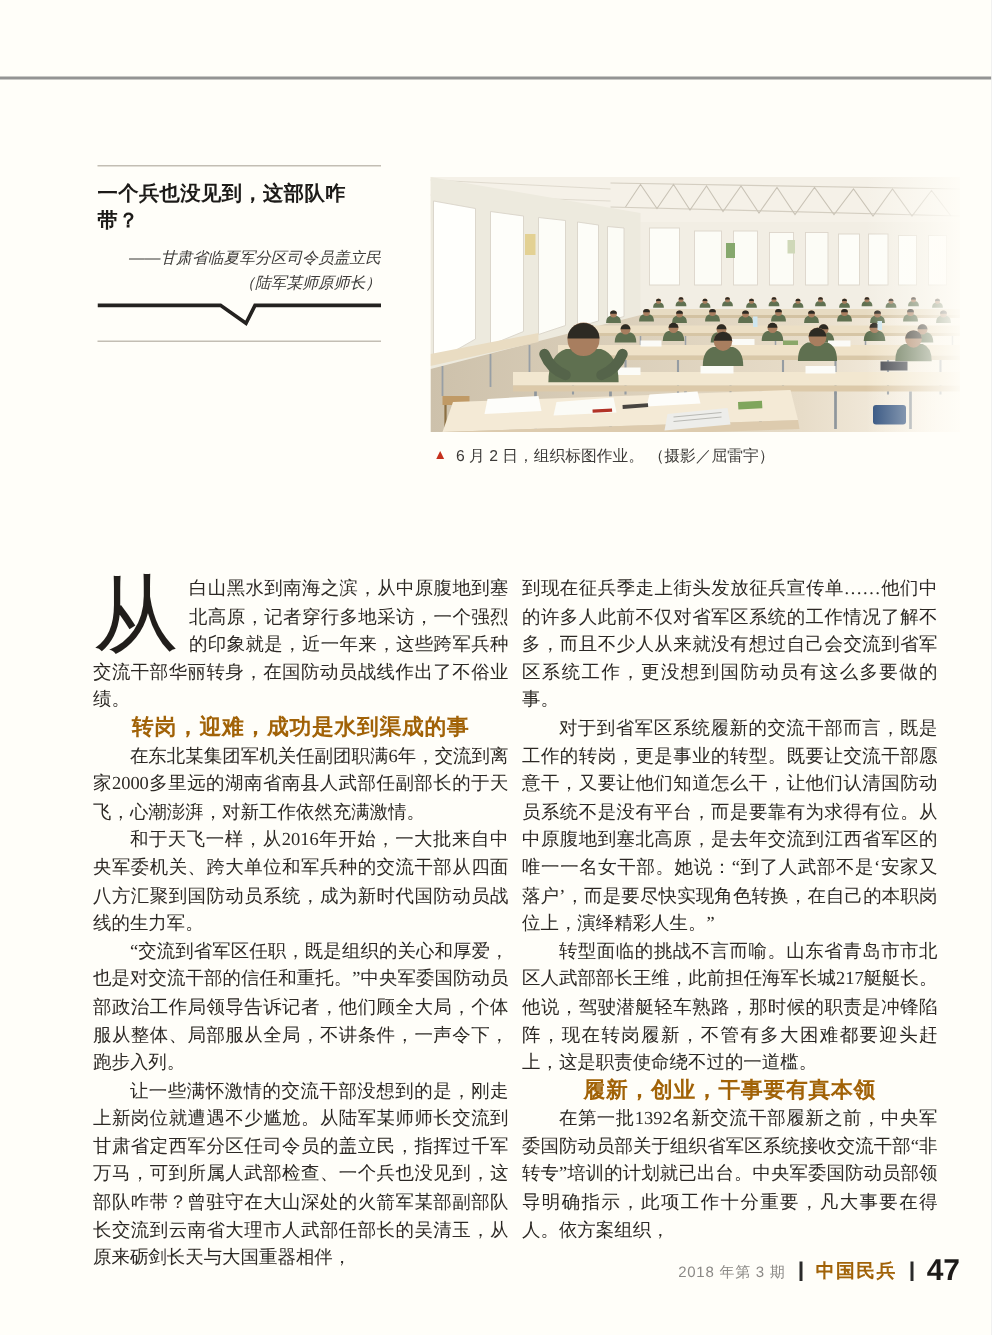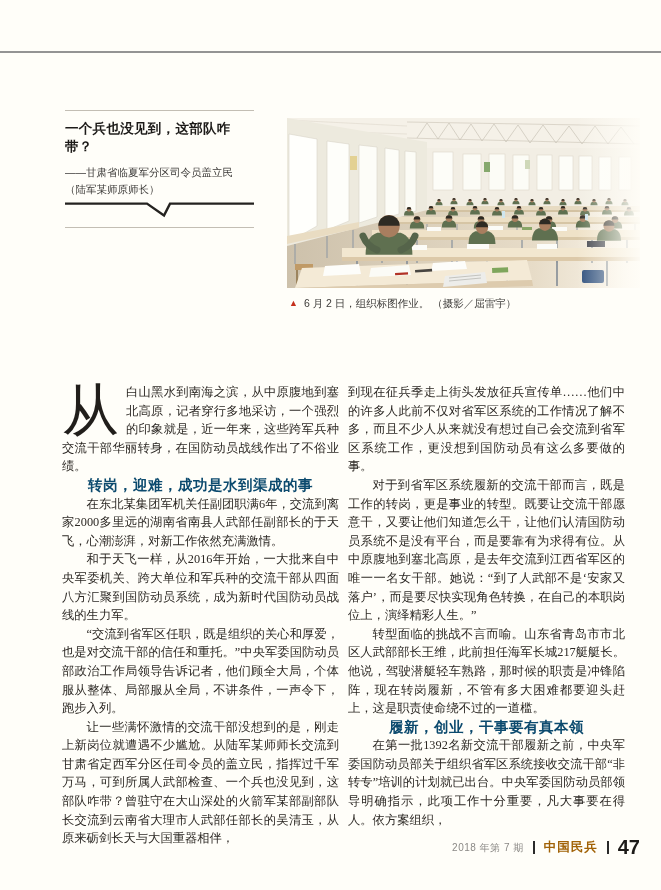--- a/index.html
+++ b/index.html
@@ -6,42 +6,42 @@
   .page{position:relative;width:661px;height:890px;margin:0 auto;background:#fffef9;overflow:hidden;
         font-family:"Liberation Serif","DejaVu Serif",serif;color:#2c2824;}
   .top-rule{position:absolute;left:0;top:51px;width:661px;height:2px;background:#949494;}
 
   
   .quote-box{position:absolute;left:65px;top:110px;width:189px;}
   .q-rule{border:none;border-top:1px solid #c3beb4;margin:0;}
   .q-title{font-family:"Liberation Sans","DejaVu Sans",sans-serif;font-weight:bold;
            font-size:13.5px;color:#1c1a18;margin-top:9px;letter-spacing:.3px;}
   .q-attr{font-family:"Liberation Sans","DejaVu Sans",sans-serif;font-size:10.5px;color:#3c3a38;
-          text-align:left;line-height:17px;margin-top:8px;}
+          text-align:right;line-height:17px;margin-top:8px;font-style:italic;}
   .q-bubble{display:block;margin-top:4px;}
   .q-body{font-size:10.5px;line-height:16px;font-style:italic;color:#3b3833;text-align:justify;
           text-indent:2em;margin:7px 0 0 0;}
   .q-bottom{margin-top:9px;}
 
   
   .photo{position:absolute;left:287px;top:118px;width:353px;height:170px;}
   .photo svg{display:block;}
   .caption{position:absolute;left:289px;top:297px;width:340px;
            font-family:"Liberation Sans","DejaVu Sans",sans-serif;font-size:10.5px;color:#3d3b39;}
   .cap-marker{color:#c5301d;font-size:9px;margin-right:6px;position:relative;top:-1px;}
 
   
   .col{position:absolute;top:383px;width:277px;font-size:12.3px;line-height:18.6px;text-align:justify;}
   .col-left{left:62px;}
   .col-right{left:348px;}
   .col p{margin:0;text-indent:2em;}
   .col p.noindent{text-indent:0;}
   .dropcap{float:left;font-size:57px;line-height:52px;padding:2px 7px 0 0;color:#211e1b;}
   .sec-head{font-family:"Liberation Sans","DejaVu Sans",sans-serif;font-weight:bold;
-            font-size:14.5px;color:#0c4a6e;text-align:center;text-indent:0 !important;
+            font-size:14.5px;color:#a16207;text-align:center;text-indent:0 !important;
             margin:13px 0 10px 0;letter-spacing:.5px;}
 
   
   .footer{position:absolute;right:21px;top:836px;font-family:"Liberation Sans","DejaVu Sans",sans-serif;
           display:flex;align-items:center;gap:9px;}
   .f-issue{font-size:10px;color:#8b8986;letter-spacing:.5px;}
   .f-bar{display:inline-block;width:2px;height:13px;background:#2a2a2a;}
   .f-mag{font-size:12.5px;font-weight:bold;color:#a16207;letter-spacing:1px;}
   .f-num{font-size:20px;font-weight:bold;color:#1d1b19;}
 </style>
@@ -210,20 +210,20 @@
 
   <div class="col col-right">
     <p class="noindent">到现在征兵季走上街头发放征兵宣传单……他们中的许多人此前不仅对省军区系统的工作情况了解不多，而且不少人从来就没有想过自己会交流到省军区系统工作，更没想到国防动员有这么多要做的事。</p>
     <p>对于到省军区系统履新的交流干部而言，既是工作的转岗，更是事业的转型。既要让交流干部愿意干，又要让他们知道怎么干，让他们认清国防动员系统不是没有平台，而是要靠有为求得有位。从中原腹地到塞北高原，是去年交流到江西省军区的唯一一名女干部。她说：“到了人武部不是‘安家又落户’，而是要尽快实现角色转换，在自己的本职岗位上，演绎精彩人生。”</p>
     <p>转型面临的挑战不言而喻。山东省青岛市市北区人武部部长王维，此前担任海军长城217艇艇长。他说，驾驶潜艇轻车熟路，那时候的职责是冲锋陷阵，现在转岗履新，不管有多大困难都要迎头赶上，这是职责使命绕不过的一道槛。</p>
     <p class="sec-head">履新，创业，干事要有真本领</p>
     <p>在第一批1392名新交流干部履新之前，中央军委国防动员部关于组织省军区系统接收交流干部“非转专”培训的计划就已出台。中央军委国防动员部领导明确指示，此项工作十分重要，凡大事要在得人。依方案组织，</p>
   </div>
 
   <div class="footer">
-    <span class="f-issue">2018 年第 7 期</span>
+    <span class="f-issue">2018 年第 3 期</span>
     <span class="f-bar"></span>
     <span class="f-mag">中国民兵</span>
     <span class="f-bar"></span>
     <span class="f-num">47</span>
   </div>
 
 </div>
 
 </body></html>

